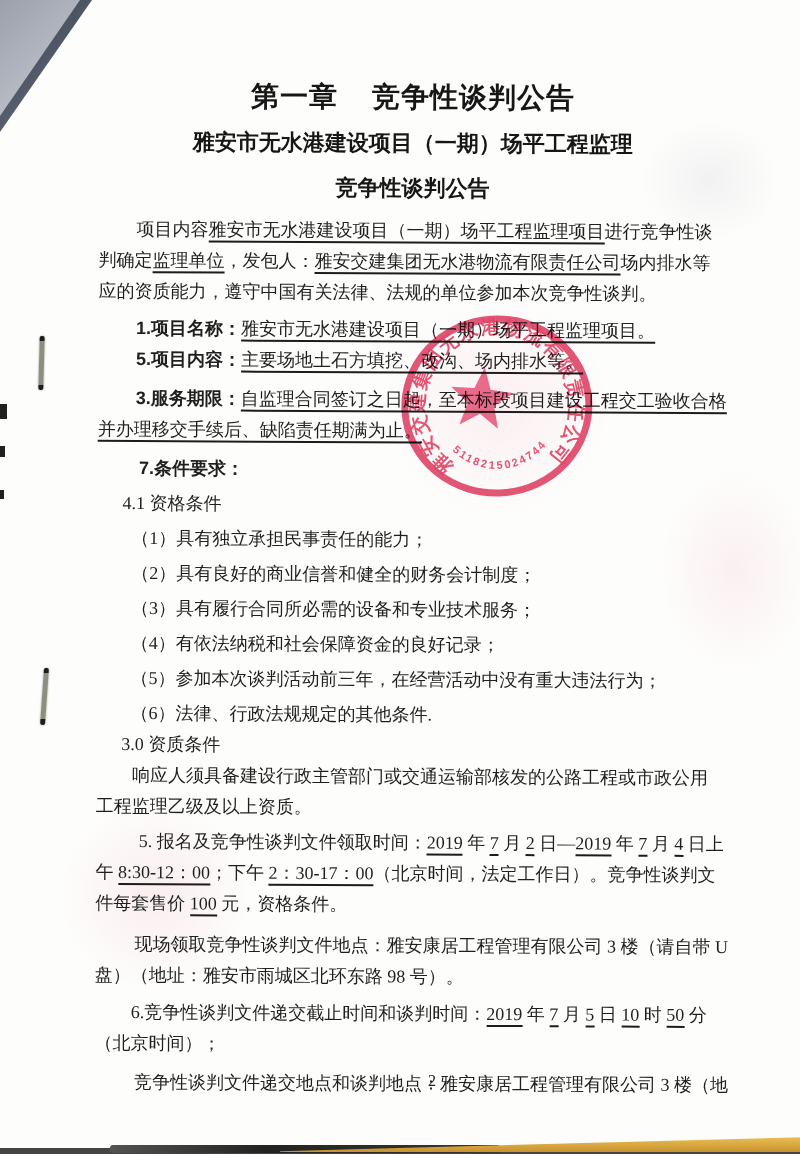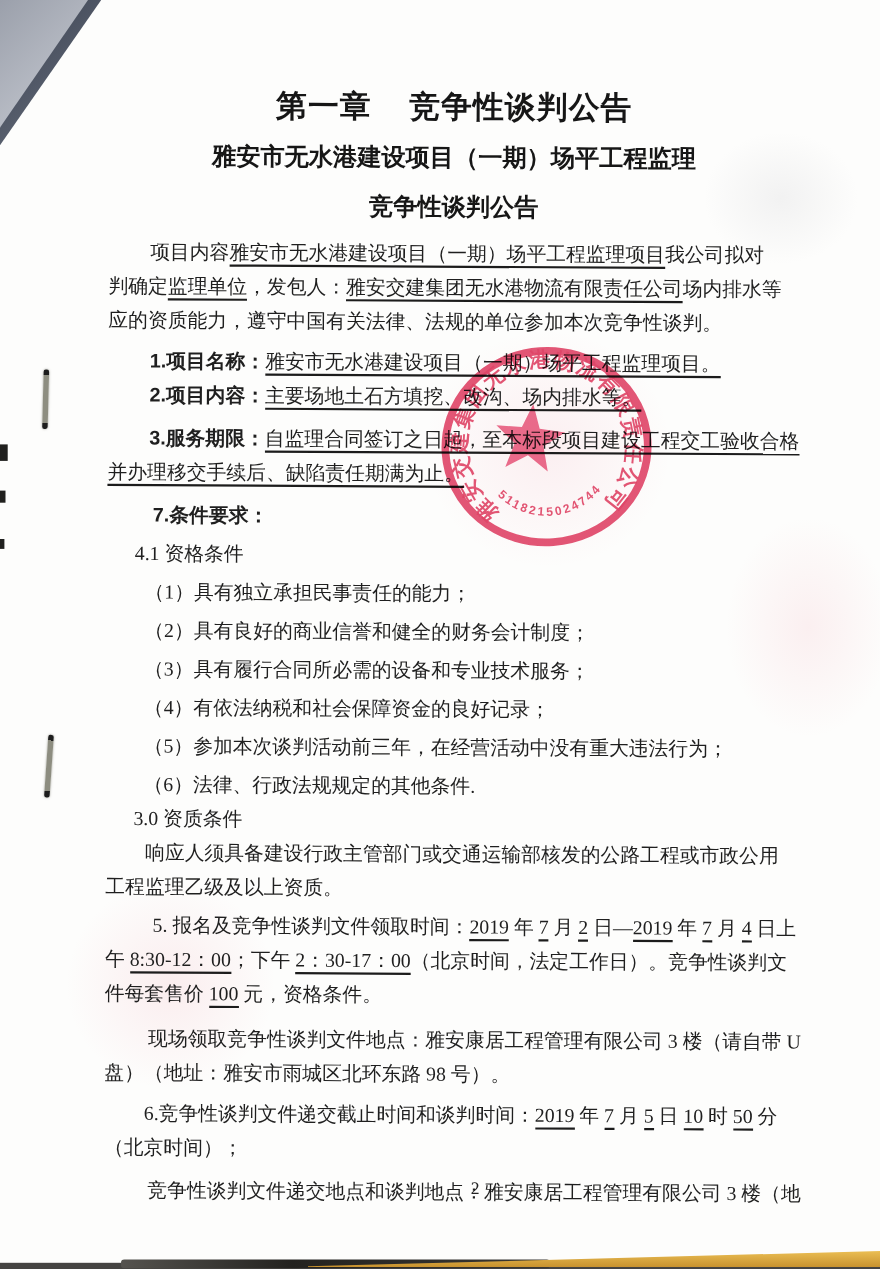--- a/index.html
+++ b/index.html
@@ -111,25 +111,25 @@
 <div class="bottom-edge-thick"></div>
 <div class="desk-wedge"></div>
 
 <div class="doc">
   <div class="chapter">
     <span>第一章</span><span class="tgap"></span><span>竞争性谈判公告</span>
   </div>
   <div class="subtitle">雅安市无水港建设项目（一期）场平工程监理</div>
   <div class="subheading">竞争性谈判公告</div>
   <div class="body-lines">
-      <div class="line" style="padding-left: 2.1em;"><span>项目内容</span><span class="u">雅安市无水港建设项目（一期）场平工程监理项目</span><span>我公司拟对</span></div>
+      <div class="line" style="padding-left: 2.1em;"><span>项目内容</span><span class="u">雅安市无水港建设项目（一期）场平工程监理项目</span><span>进行竞争性谈</span></div>
       <div class="line"><span>判确定</span><span class="u">监理单位</span><span>，发包人：</span><span class="u">雅安交建集团无水港物流有限责任公司</span><span>场内排水等</span></div>
       <div class="line"><span>应的资质能力，遵守中国有关法律、法规的单位参加本次竞争性谈判。</span></div>
       <div class="line g6" style="padding-left: 2.1em;"><span class="b">1.项目名称：</span><span class="u">雅安市无水港建设项目（一期）场平工程监理项目。</span></div>
-      <div class="line" style="padding-left: 2.1em;"><span class="b">2.项目内容：</span><span class="u">主要场地土石方填挖、改沟、场内排水等。</span></div>
+      <div class="line" style="padding-left: 2.1em;"><span class="b">5.项目内容：</span><span class="u">主要场地土石方填挖、改沟、场内排水等。</span></div>
       <div class="line g8" style="padding-left: 2.1em;"><span class="b">3.服务期限：</span><span class="u">自监理合同签订之日起，至本标段项目建设工程交工验收合格</span></div>
       <div class="line"><span class="u">并办理移交手续后、缺陷责任期满为止。</span></div>
       <div class="line g8" style="padding-left: 2.3em;"><span class="b">7.条件要求：</span></div>
       <div class="line g4" style="padding-left: 1.4em;"><span>4.1 资格条件</span></div>
       <div class="line g4" style="padding-left: 1.9em;"><span>（1）具有独立承担民事责任的能力；</span></div>
       <div class="line g4" style="padding-left: 1.9em;"><span>（2）具有良好的商业信誉和健全的财务会计制度；</span></div>
       <div class="line g4" style="padding-left: 1.9em;"><span>（3）具有履行合同所必需的设备和专业技术服务；</span></div>
       <div class="line g4" style="padding-left: 1.9em;"><span>（4）有依法纳税和社会保障资金的良好记录；</span></div>
       <div class="line g4" style="padding-left: 1.9em;"><span>（5）参加本次谈判活动前三年，在经营活动中没有重大违法行为；</span></div>
       <div class="line g4" style="padding-left: 1.9em;"><span>（6）法律、行政法规规定的其他条件.</span></div>

